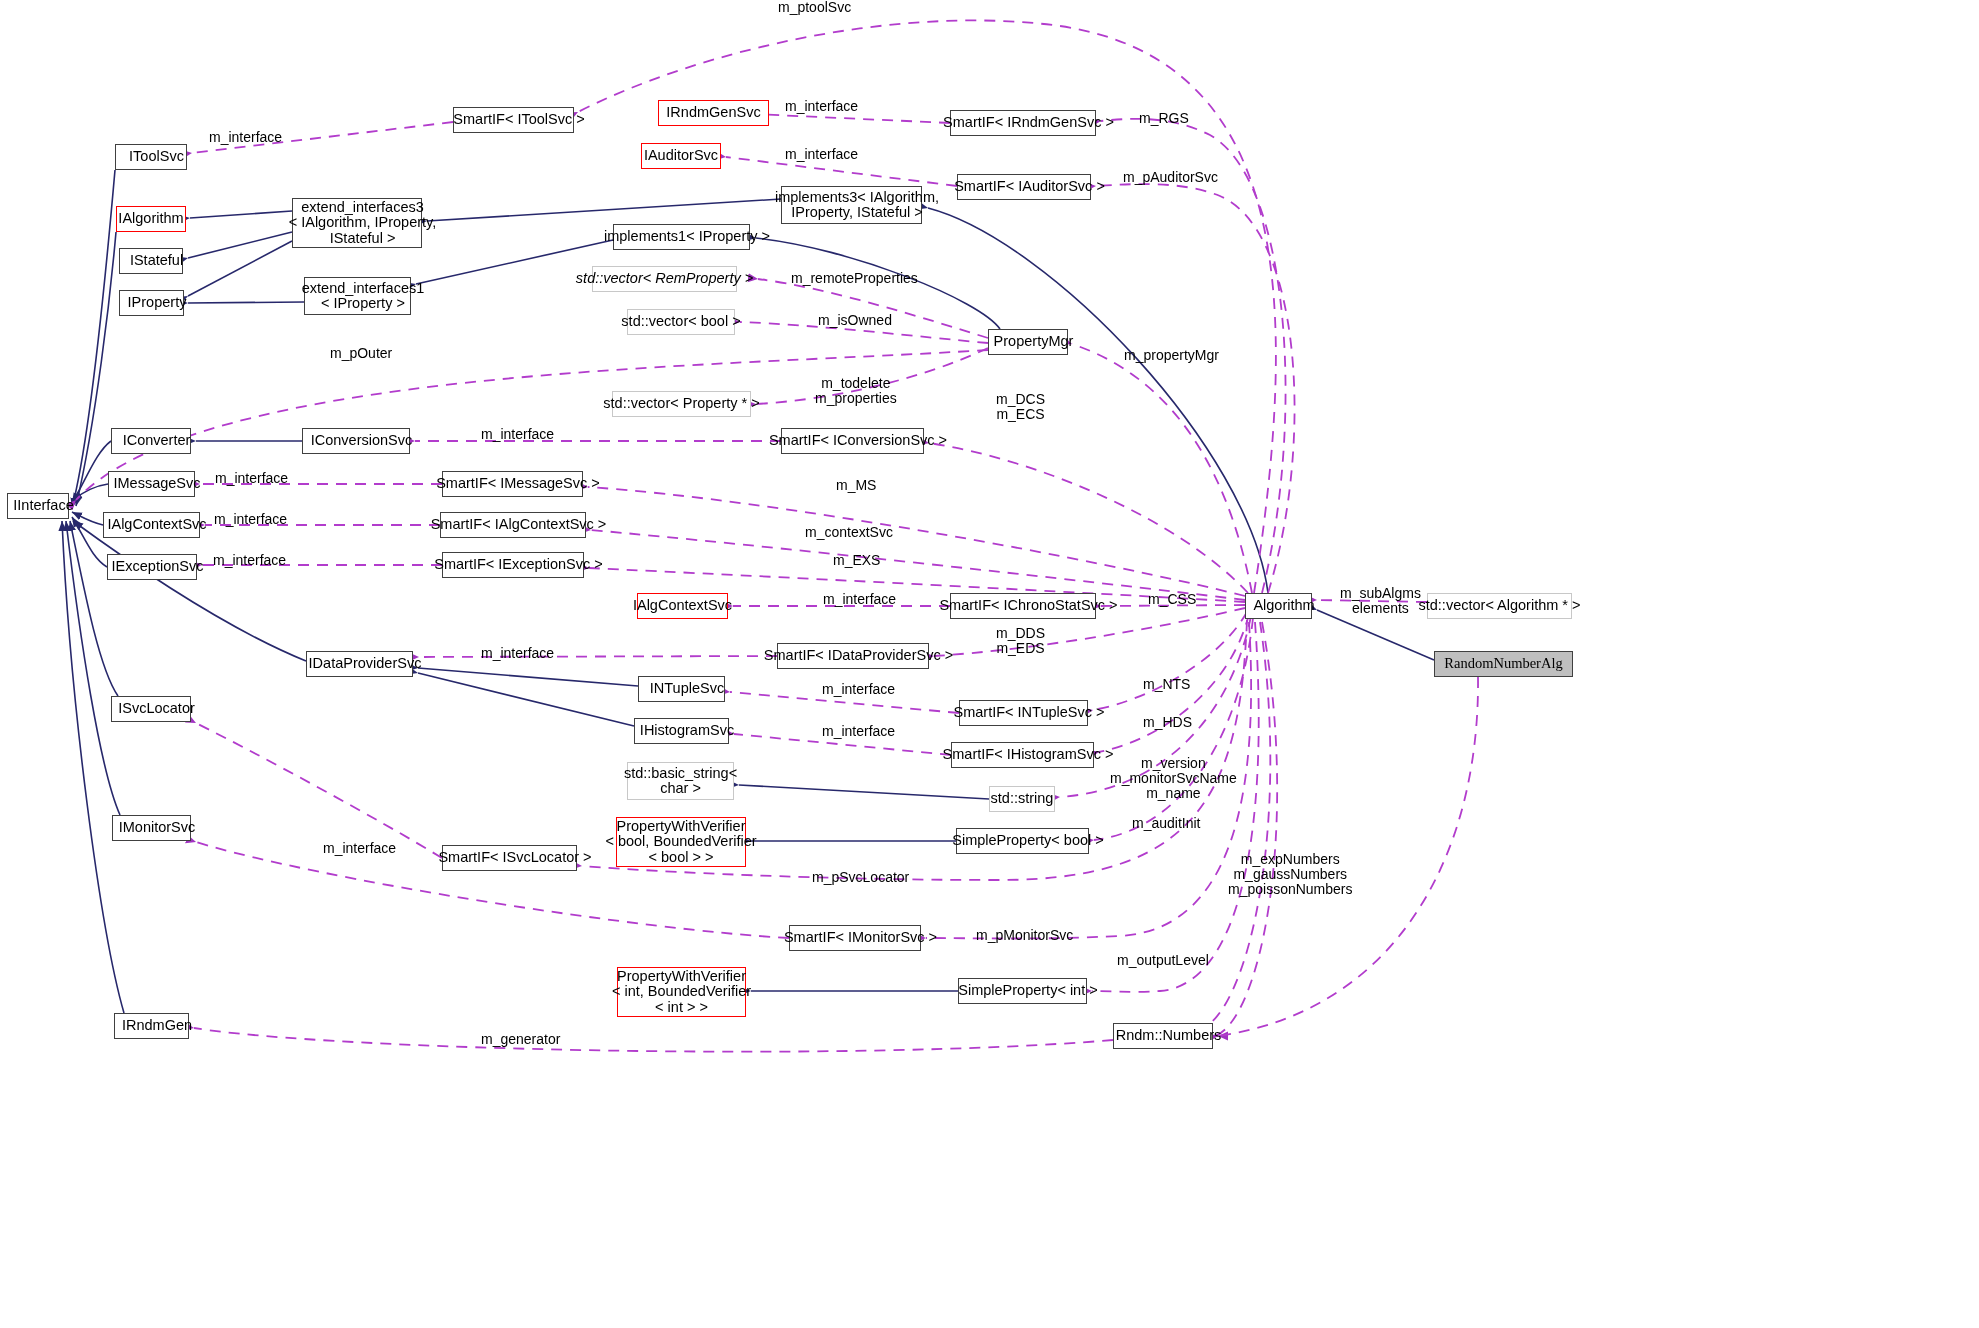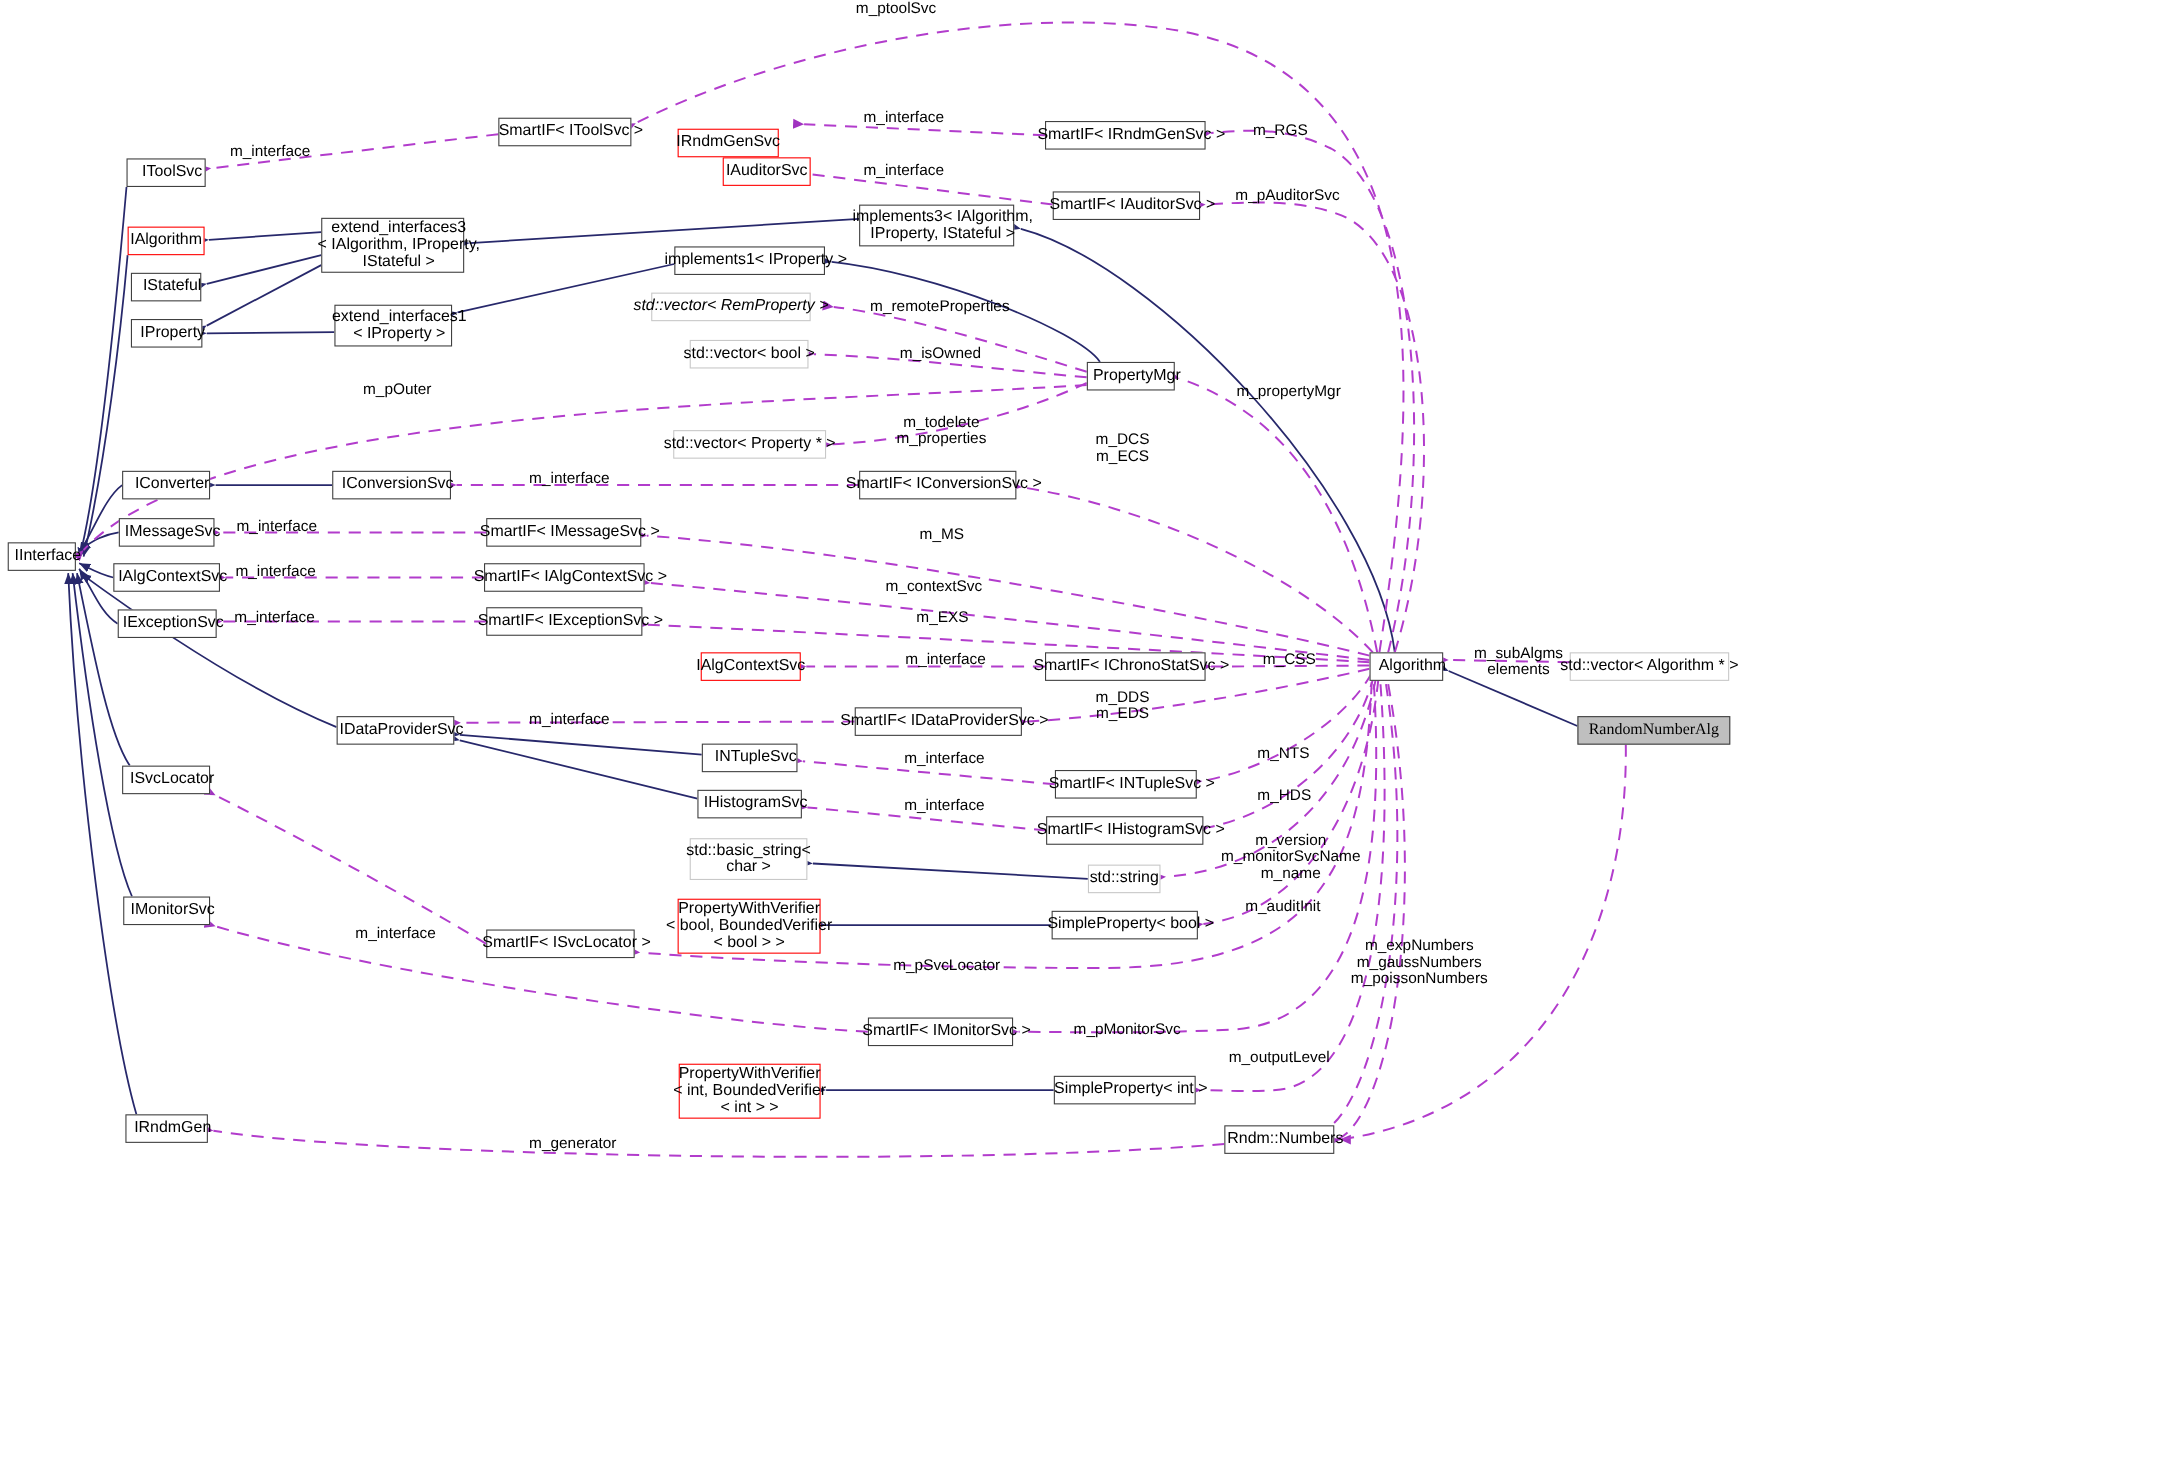--- a/index.html
+++ b/index.html
@@ -184,22 +184,22 @@
       <div class="node black" style="left: 103px; top: 512px; width: 97px; height: 26px;"><span>IAlgContextSvc</span></div>
       <div class="node black" style="left: 107px; top: 554px; width: 90px; height: 26px;"><span>IExceptionSvc</span></div>
       <div class="node black" style="left: 111px; top: 696px; width: 80px; height: 26px;"><span>ISvcLocator</span></div>
       <div class="node black" style="left: 112px; top: 815px; width: 79px; height: 26px;"><span>IMonitorSvc</span></div>
       <div class="node black" style="left: 114px; top: 1013px; width: 75px; height: 26px;"><span>IRndmGen</span></div>
       <div class="node black" style="left: 306px; top: 651px; width: 107px; height: 26px;"><span>IDataProviderSvc</span></div>
       <div class="node black" style="left: 302px; top: 428px; width: 108px; height: 26px;"><span>IConversionSvc</span></div>
       <div class="node black" style="left: 638px; top: 676px; width: 87px; height: 26px;"><span>INTupleSvc</span></div>
       <div class="node black" style="left: 634px; top: 718px; width: 95px; height: 26px;"><span>IHistogramSvc</span></div>
       <div class="node red" style="left: 637px; top: 593px; width: 91px; height: 26px;"><span>IAlgContextSvc</span></div>
-      <div class="node red" style="left: 616px; top: 100px; width: 92px; height: 26px; margin-top: 17px;"><span>IRndmGenSvc</span></div>
-      <div class="node red" style="left: 641px; top: 143px; width: 80px; height: 26px; margin-left: 16px;"><span>IAuditorSvc</span></div>
+      <div class="node red" style="left: 658px; top: 100px; width: 111px; height: 26px;"><span>IRndmGenSvc</span></div>
+      <div class="node red" style="left: 641px; top: 143px; width: 80px; height: 26px;"><span>IAuditorSvc</span></div>
       <div class="node black" style="left: 292px; top: 198px; width: 130px; height: 50px;"><span>extend_interfaces3
 &lt; IAlgorithm, IProperty,
 IStateful &gt;</span></div>
       <div class="node black" style="left: 304px; top: 277px; width: 107px; height: 38px;"><span>extend_interfaces1
 &lt; IProperty &gt;</span></div>
       <div class="node black" style="left: 781px; top: 186px; width: 141px; height: 38px;"><span>implements3&lt; IAlgorithm,
 IProperty, IStateful &gt;</span></div>
       <div class="node black" style="left: 613px; top: 224px; width: 137px; height: 26px;"><span>implements1&lt; IProperty &gt;</span></div>
       <div class="node gray" style="left: 592px; top: 266px; width: 145px; height: 26px; font-style: italic;"><span>std::vector&lt; RemProperty &gt;</span></div>
       <div class="node gray" style="left: 627px; top: 309px; width: 108px; height: 26px;"><span>std::vector&lt; bool &gt;</span></div>

